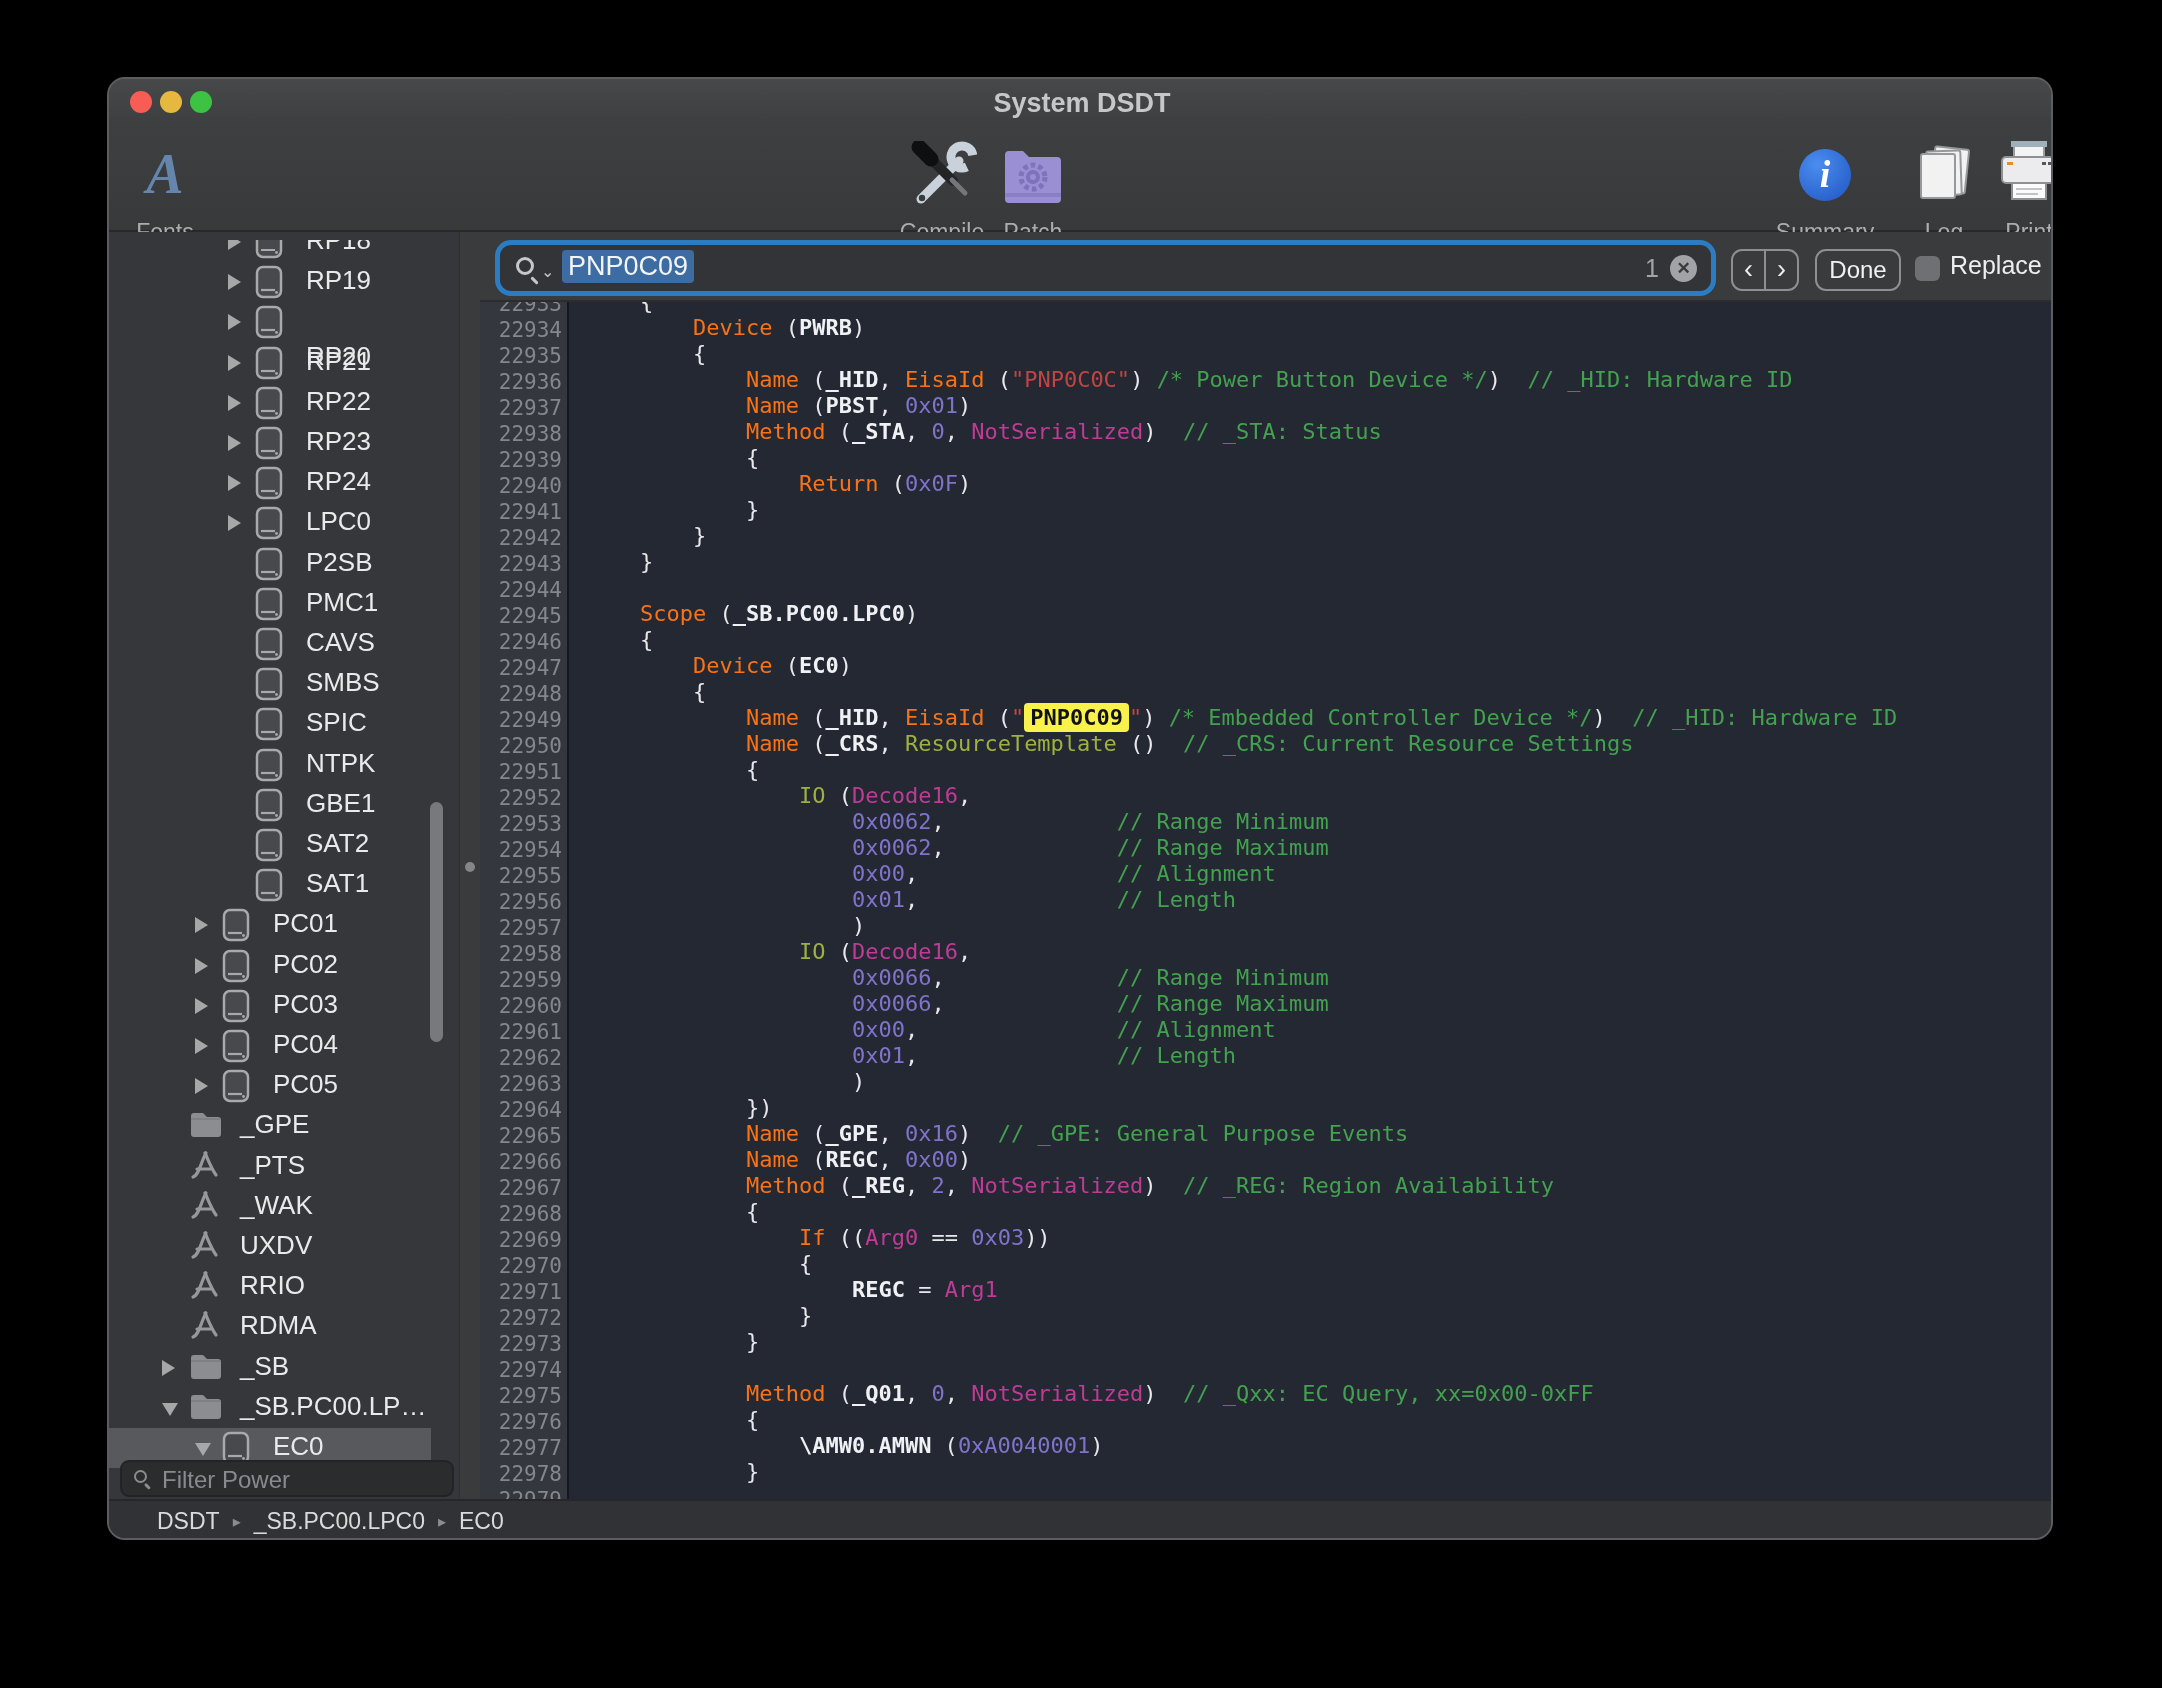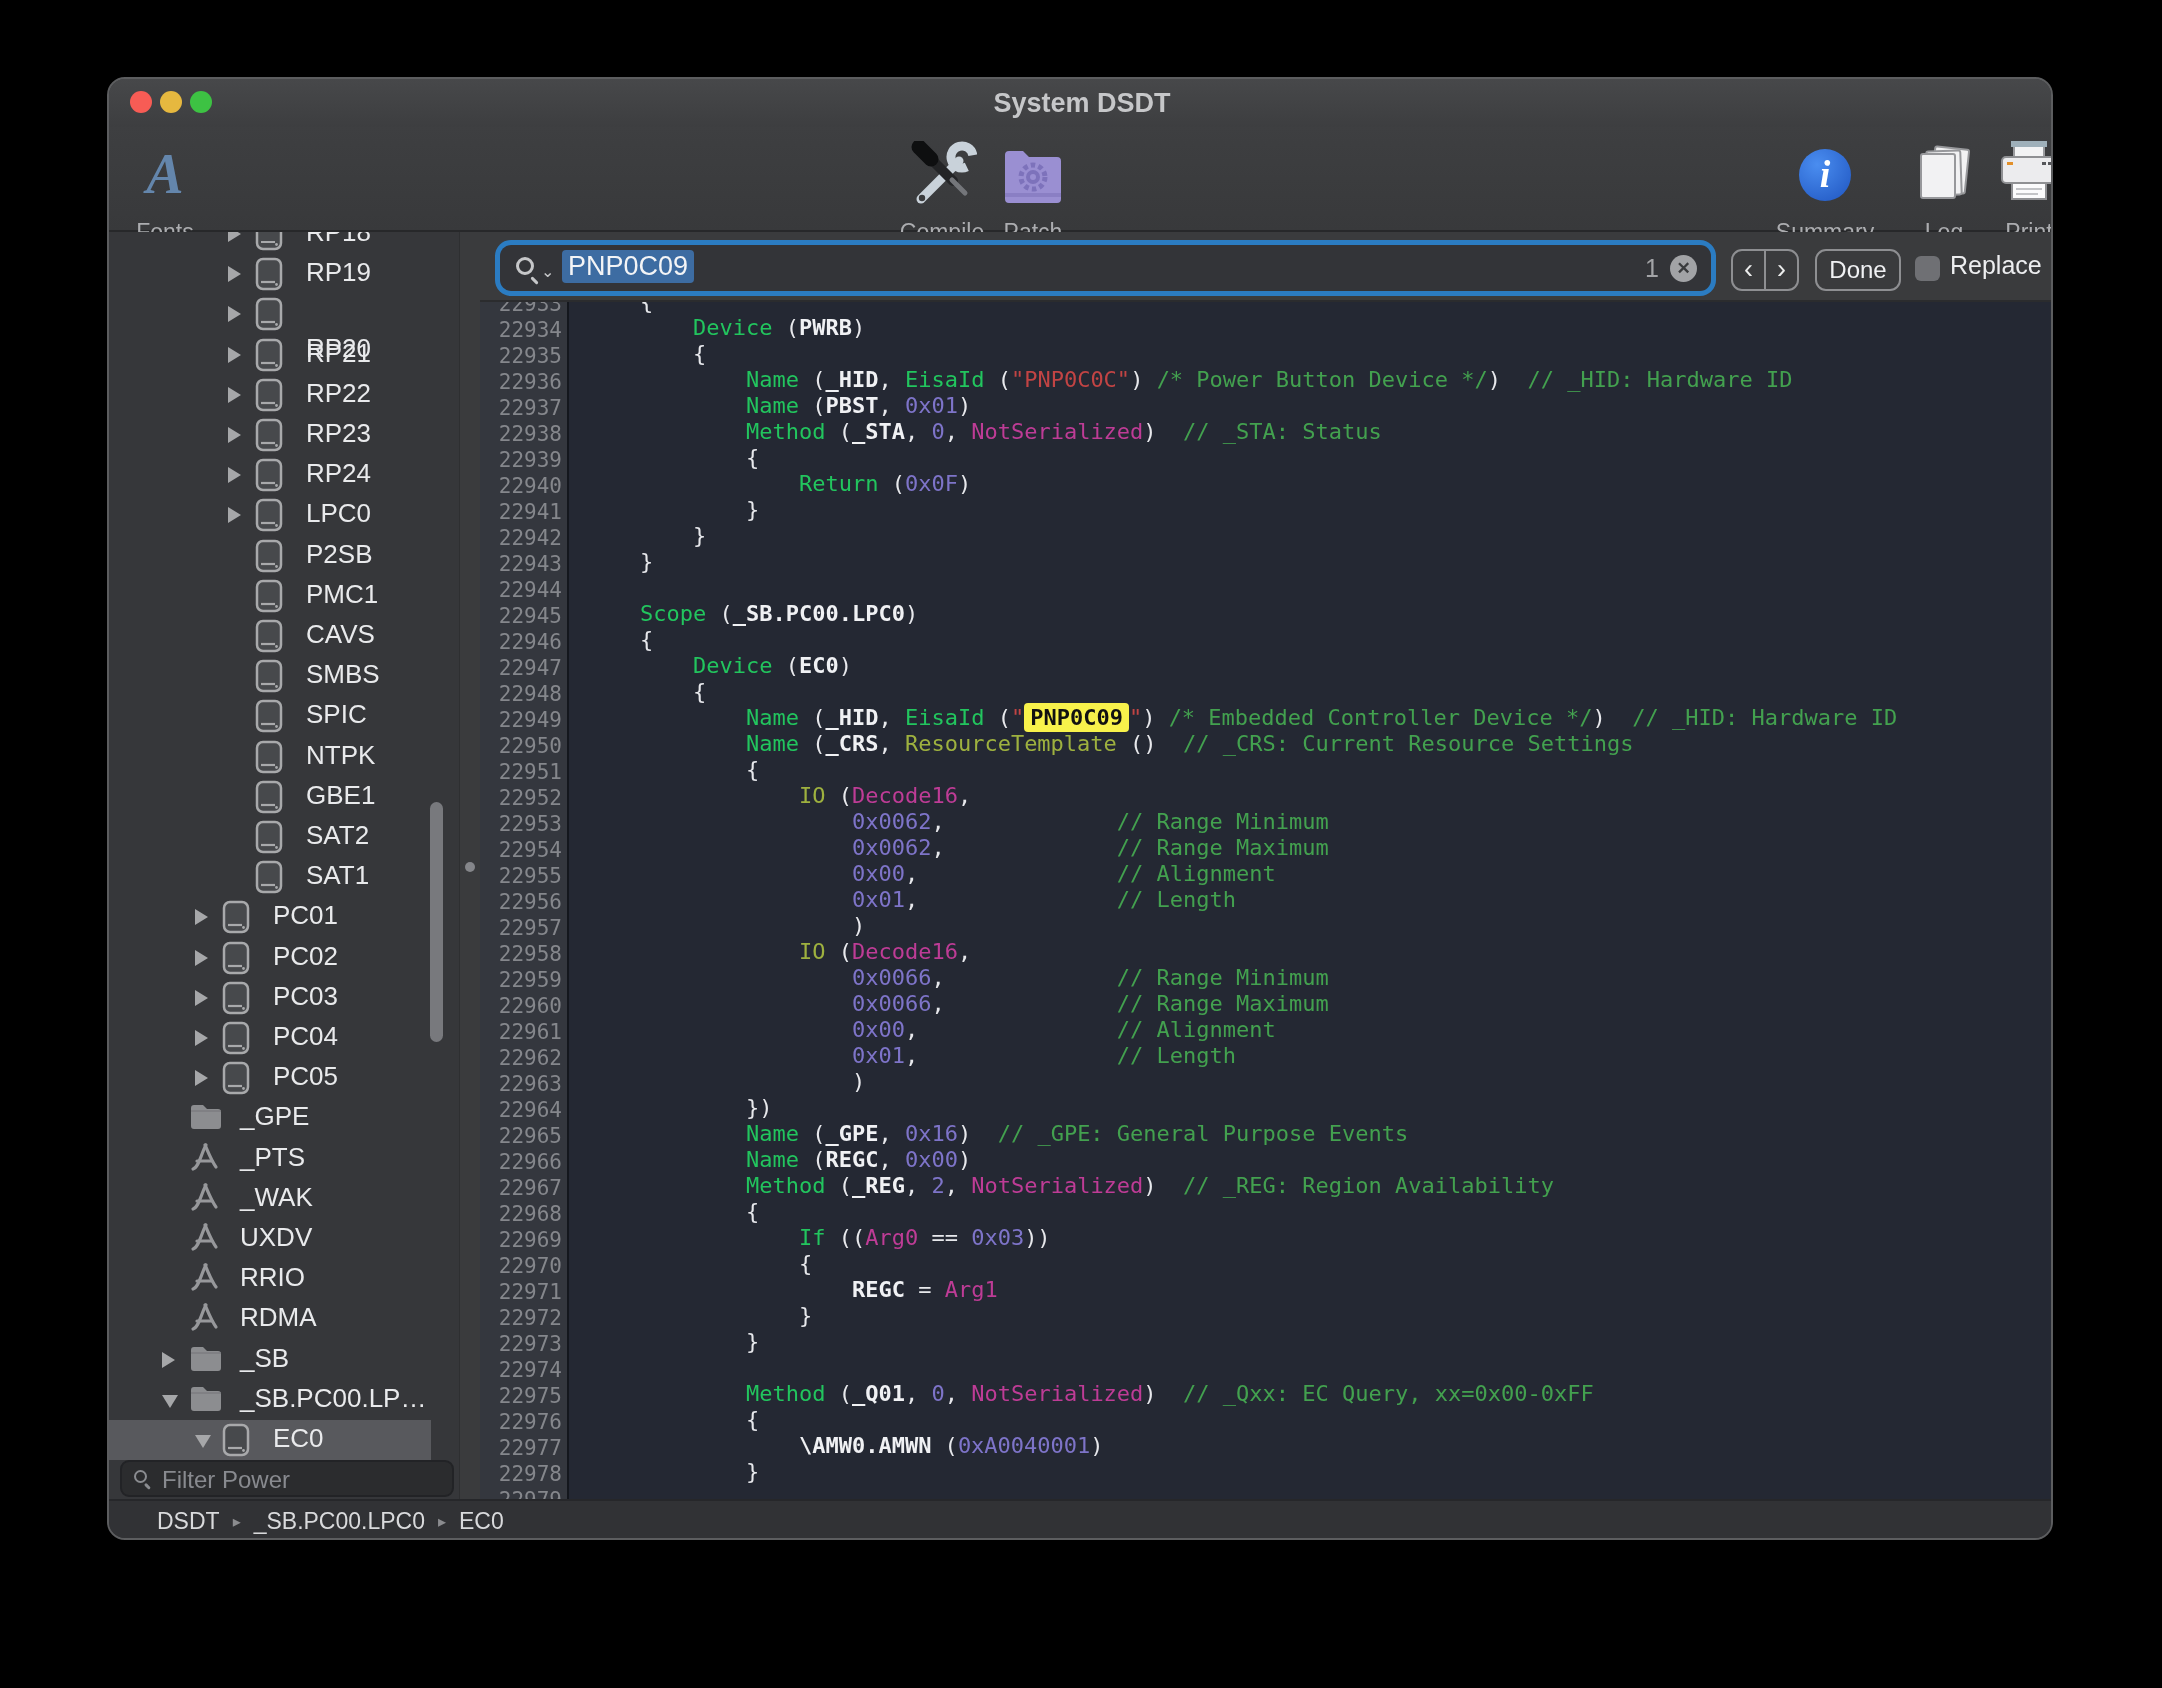--- a/index.html
+++ b/index.html
@@ -48,21 +48,21 @@
     color:#3a3b3d;font-size:17px;font-weight:bold;text-align:center;line-height:27px;}
   .seg{position:absolute;top:17px;height:42px;border:2px solid #8e8f92;border-radius:11px;color:#eceded;}
   #seg-nav{left:1251px;width:68px;display:flex;}
   .seg-btn{flex:1;text-align:center;font-size:27px;line-height:36px;}
   #seg-prev{border-right:2px solid #8e8f92;}
   #done-btn{left:1335px;width:86px;text-align:center;font-size:24px;font-weight:500;line-height:38px;color:#f0f1f3;}
   #replace-check{position:absolute;left:1435px;top:24px;width:25px;height:25px;background:#6f7074;border-radius:6px;}
   #replace-label{position:absolute;left:1470px;top:19px;font-size:25px;color:#edeef0;}
   
   #sidebar{position:absolute;left:0;top:153px;width:350px;height:1267px;background:#36373a;overflow:hidden;}
-  #tree{position:absolute;left:0;top:0;width:100%;height:1228px;overflow:hidden;}
+  #tree{position:absolute;left:0;top:8px;width:100%;height:1228px;overflow:hidden;}
   .trow{position:absolute;left:0;width:322px;height:40px;}
   .trow.sel{background:#58595d;}
   .tlabel{position:absolute;top:3px;font-size:26px;color:#e9eaec;white-space:nowrap;}
   .tri{position:absolute;top:12px;width:0;height:0;}
   .tri.right{border-top:8px solid transparent;border-bottom:8px solid transparent;border-left:13px solid #a6a7a9;}
   .tri.down{border-left:8px solid transparent;border-right:8px solid transparent;border-top:13px solid #a6a7a9;margin-top:3px;}
   .ticon{position:absolute;top:3px;}
   #side-scroll{position:absolute;left:321px;top:570px;width:13px;height:240px;border-radius:7px;background:#84858a;opacity:.85;}
   #filter-box{position:absolute;left:11px;top:1228px;width:334px;height:37px;background:#2b2c2e;border:2px solid #222326;
     border-radius:9px;}
@@ -72,21 +72,21 @@
   #filter-ph{position:absolute;left:40px;top:4px;font-size:24px;color:#888a8f;}
   
   #divider{position:absolute;left:350px;top:153px;width:21px;height:1267px;background:#3a3b3d;border-left:1px solid #2e2f31;}
   #divider-dot{position:absolute;left:5px;top:630px;width:10px;height:10px;border-radius:50%;background:#85868a;}
   
   #editor{position:absolute;left:371px;top:153px;width:1575px;height:1267px;background:#242833;overflow:hidden;}
   #gutter-bg{position:absolute;left:0;top:0;width:89px;height:100%;background:#34373e;border-right:2px solid #14171d;}
   pre{margin:0;font-family:"DejaVu Sans Mono",monospace;}
   #gutter{position:absolute;left:0;top:59px;width:82px;font-size:21px;line-height:26px;color:#85878c;text-align:right;}
   #code{position:absolute;left:107px;top:57px;font-size:22px;line-height:26px;color:#e7e8ec;}
-  #code .k{color:#22c55e;}
+  #code .k{color:#f97316;}
   #code .t{color:#9eb13f;}
   #code .n{color:#7e74c9;}
   #code .a{color:#be3c96;}
   #code .s{color:#c24444;}
   #code .c{color:#43a14f;}
   #code .p{color:#e7e8ec;}
   #code .b{color:#f0f1f4;font-weight:bold;}
   #code .h{background:#f8f24b;color:#111;font-weight:bold;border-radius:4px;padding:2px 6px;}
   
   #statusbar{position:absolute;left:0;top:1420px;width:100%;height:43px;background:#313235;border-top:2px solid #26272a;}

